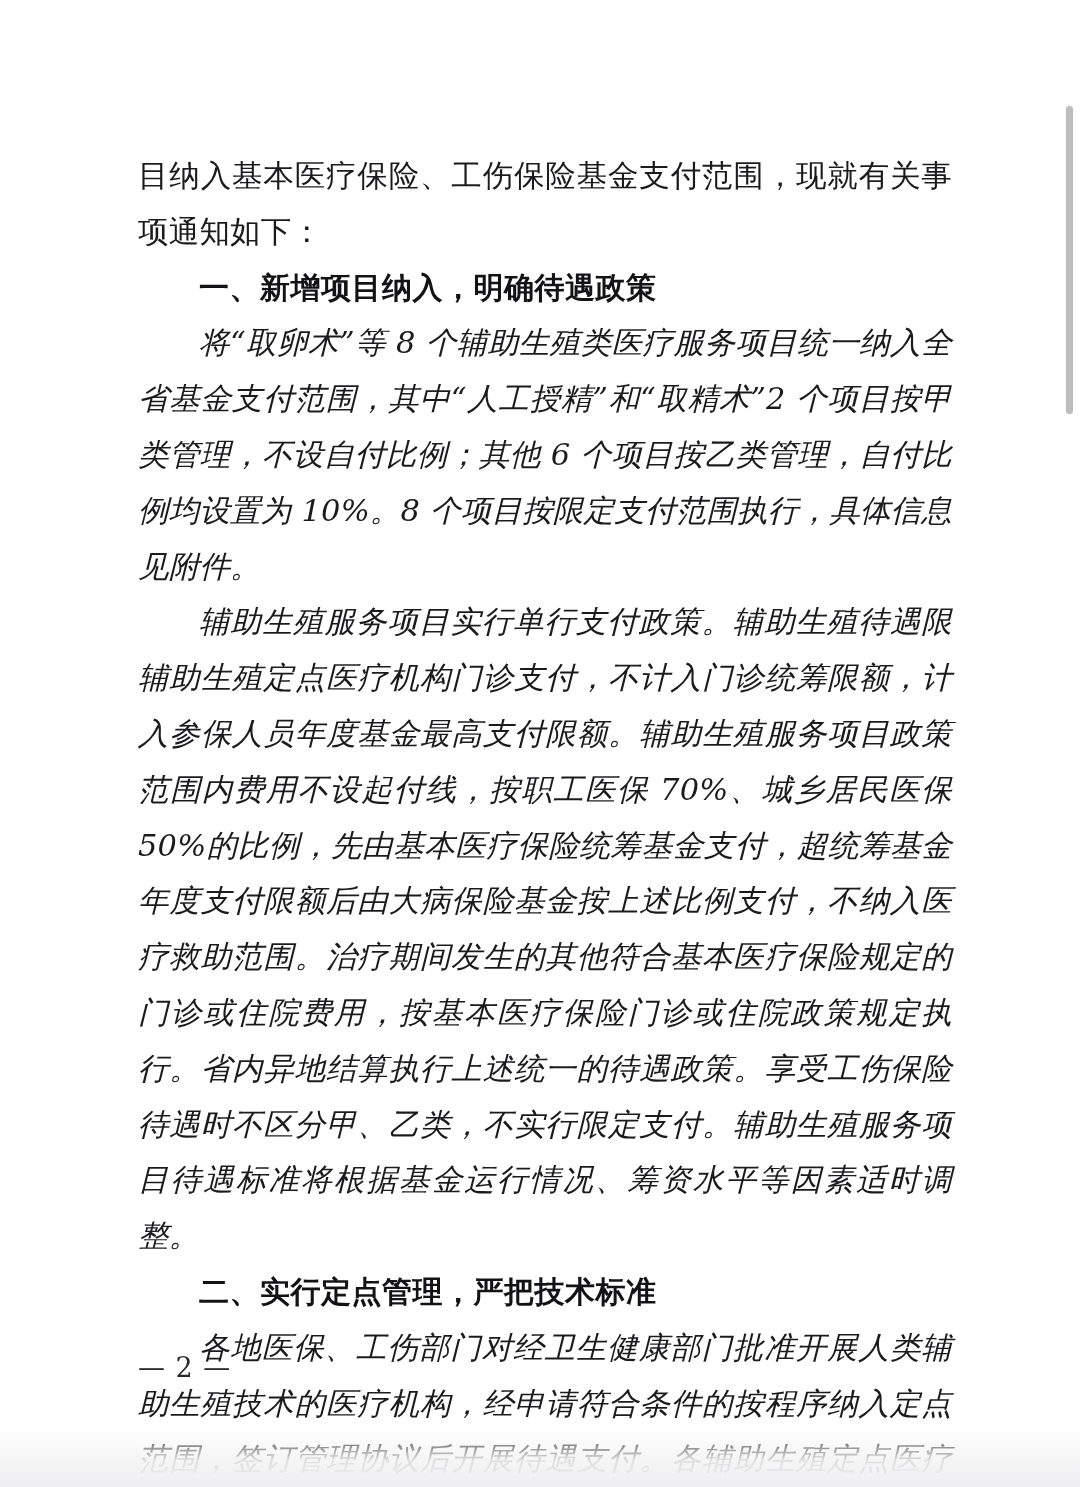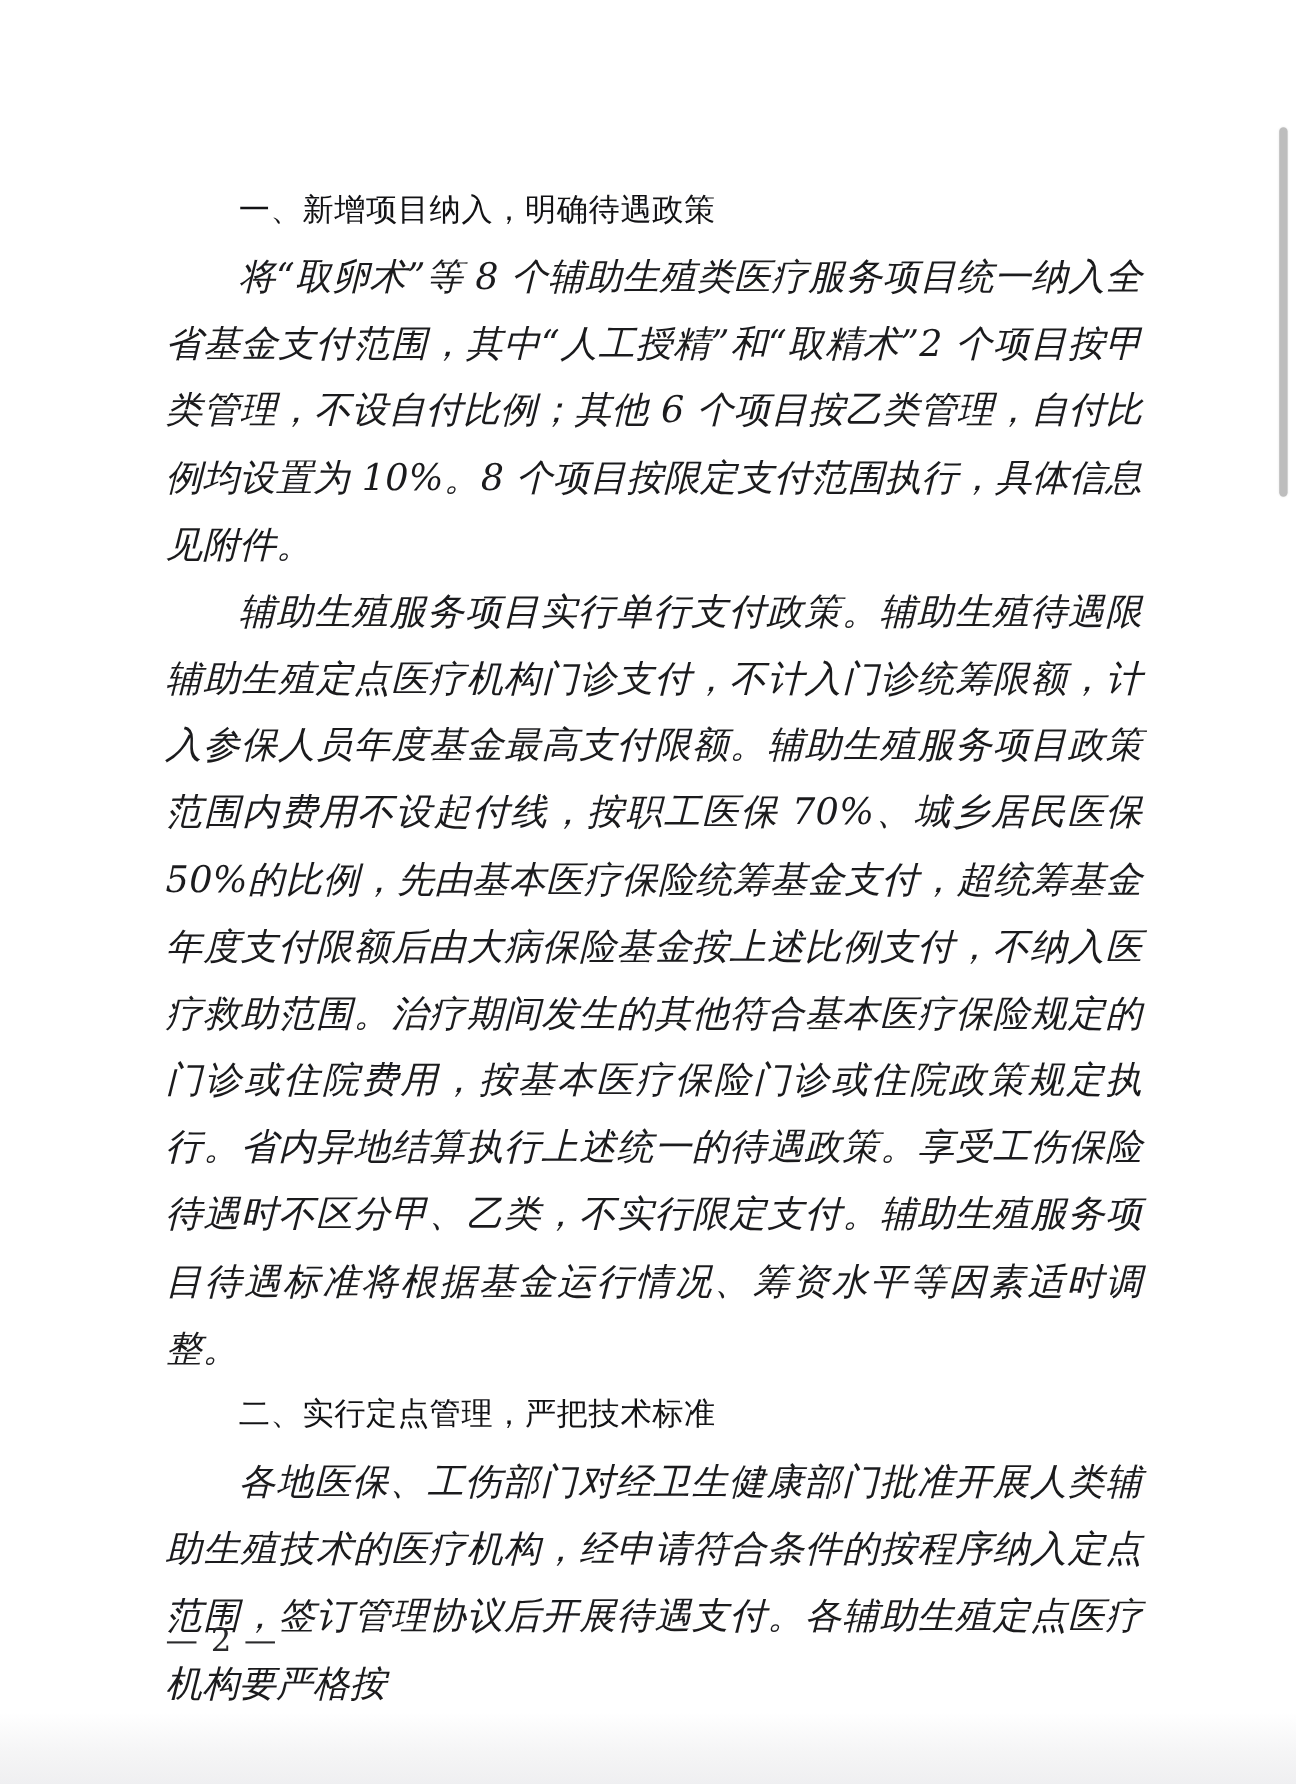--- a/index.html
+++ b/index.html
@@ -69,23 +69,23 @@
     font-style: italic;
   }
   .para + .para {
     margin-top: 0;
   }
 
   
   .section-heading {
     margin: 0;
     font-family: "DejaVu Sans", "Liberation Sans", sans-serif;
-    font-size: 26px;
+    font-size: 30px;
     line-height: 55.8px;
-    font-weight: 400;
+    font-weight: 700;
     color: #131315;
     text-indent: 61px;
     letter-spacing: 0.5px;
     white-space: nowrap;
   }
 
   .page-footer {
     position: absolute;
     left: 138px;
     top: 1352px;
@@ -119,20 +119,21 @@
 </style>
 </head>
 <body>
 
 <div class="doc-viewport">
 
   <div class="page-sheet">
 
     <div class="doc-body">
 
+      <p class="para">目纳入基本医疗保险、工伤保险基金支付范围，现就有关事项通知如下：</p>
 
       <h2 class="section-heading">一、新增项目纳入，明确待遇政策</h2>
 
       <p class="para indent">将“取卵术”等 8 个辅助生殖类医疗服务项目统一纳入全省基金支付范围，其中“人工授精”和“取精术”2 个项目按甲类管理，不设自付比例；其他 6 个项目按乙类管理，自付比例均设置为 10%。8 个项目按限定支付范围执行，具体信息见附件。</p>
 
       <p class="para indent">辅助生殖服务项目实行单行支付政策。辅助生殖待遇限辅助生殖定点医疗机构门诊支付，不计入门诊统筹限额，计入参保人员年度基金最高支付限额。辅助生殖服务项目政策范围内费用不设起付线，按职工医保 70%、城乡居民医保 50%的比例，先由基本医疗保险统筹基金支付，超统筹基金年度支付限额后由大病保险基金按上述比例支付，不纳入医疗救助范围。治疗期间发生的其他符合基本医疗保险规定的门诊或住院费用，按基本医疗保险门诊或住院政策规定执行。省内异地结算执行上述统一的待遇政策。享受工伤保险待遇时不区分甲、乙类，不实行限定支付。辅助生殖服务项目待遇标准将根据基金运行情况、筹资水平等因素适时调整。</p>
 
       <h2 class="section-heading">二、实行定点管理，严把技术标准</h2>
 
       <p class="para indent">各地医保、工伤部门对经卫生健康部门批准开展人类辅助生殖技术的医疗机构，经申请符合条件的按程序纳入定点范围，签订管理协议后开展待遇支付。各辅助生殖定点医疗机构要严格按</p>

